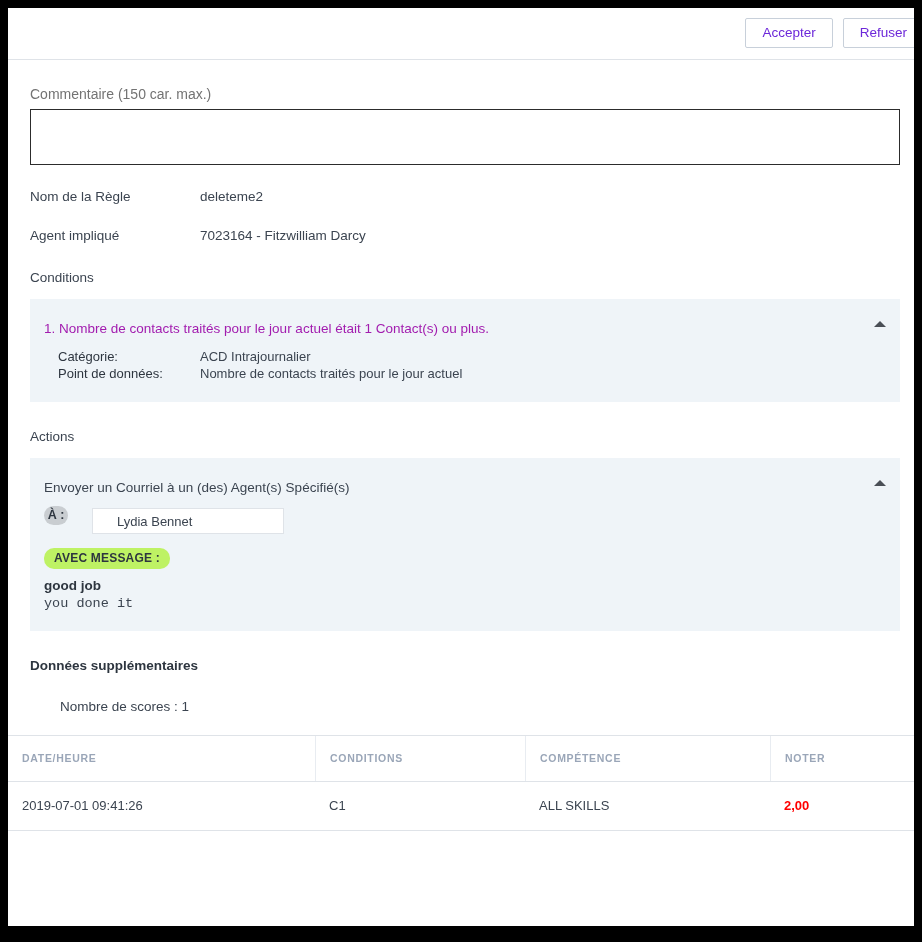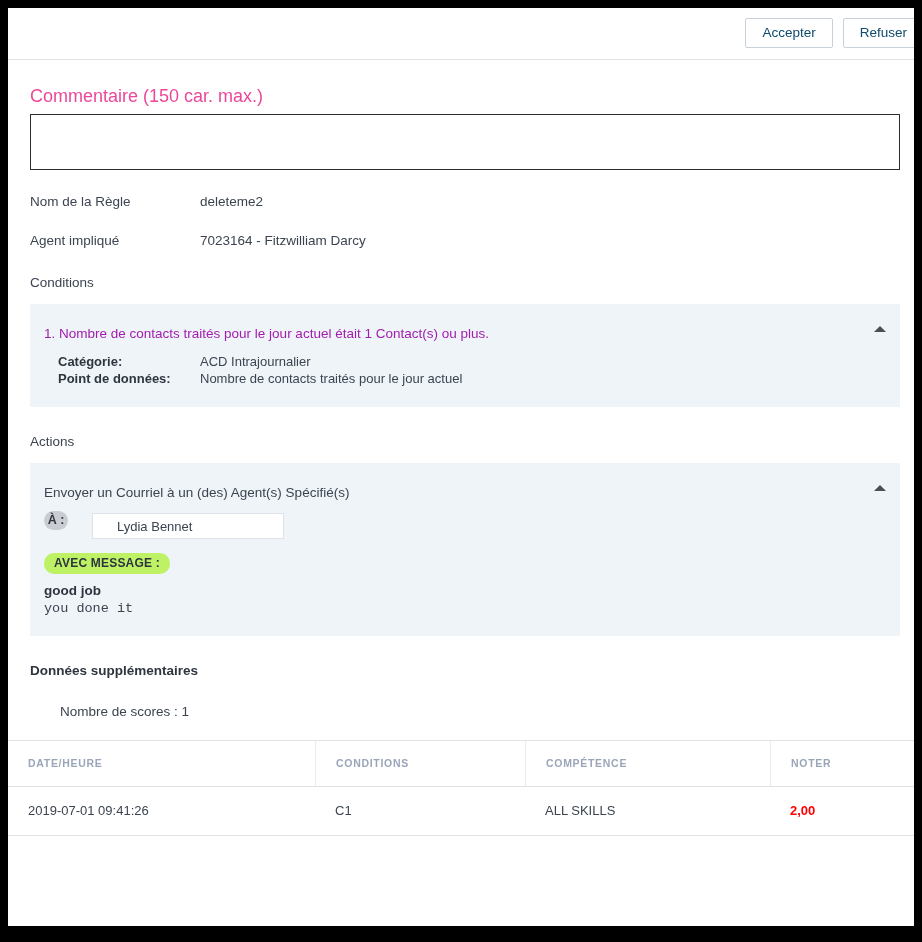--- a/index.html
+++ b/index.html
@@ -40,35 +40,35 @@
     display: flex;
     gap: 10px;
   }
   .btn {
     min-width: 78px;
     height: 30px;
     padding: 0 16px;
     background: #ffffff;
     border: 1px solid #c8d0da;
     border-radius: 2px;
-    color: #0c4a6e;
+    color: #6d28d9;
     font-size: 13.5px;
     font-family: "Liberation Sans", sans-serif;
     line-height: 28px;
     text-align: center;
     cursor: pointer;
     white-space: nowrap;
   }
 
   
   .content { padding: 0 14px; }
 
   .field-label {
-    font-size: 18px;
-    color: #ec4899;
+    font-size: 14px;
+    color: #737373;
     margin: 26px 0 7px 8px;
   }
   .comment-box {
     display: block;
     width: 870px;
     height: 56px;
     margin-left: 8px;
     border: 1px solid #2c2c2c;
     background: #ffffff;
     resize: none;
@@ -122,21 +122,21 @@
   }
   .cond-detail {
     display: flex;
     font-size: 13px;
     color: #3b4450;
     line-height: 17px;
   }
   .cond-detail-key {
     width: 156px;
     flex: none;
-    font-weight: bold;
+    font-weight: normal;
     padding-left: 14px;
     color: #2d353f;
   }
 
   .action-title {
     font-size: 13.5px;
     color: #3b4450;
     margin-bottom: 11px;
   }
   .action-to-row {
@@ -219,21 +219,21 @@
     letter-spacing: 0.7px;
     color: #9aa6b8;
     height: 45px;
     line-height: 45px;
   }
   .tbl-cell {
     font-size: 13px;
     color: #3b4450;
     height: 48px;
     line-height: 48px;
-    padding-left: 20px;
+    padding-left: 14px;
     overflow: hidden;
     white-space: nowrap;
   }
   .tbl-head .tbl-cell + .tbl-cell { border-left: 1px solid #e8ecf1; }
   .c-date  { width: 307px; flex: none; }
   .c-cond  { width: 210px; flex: none; }
   .c-comp  { width: 245px; flex: none; }
   .c-note  { width: 144px; flex: none; }
   .score-val { color: #ff0000; font-weight: bold; }
 </style>

